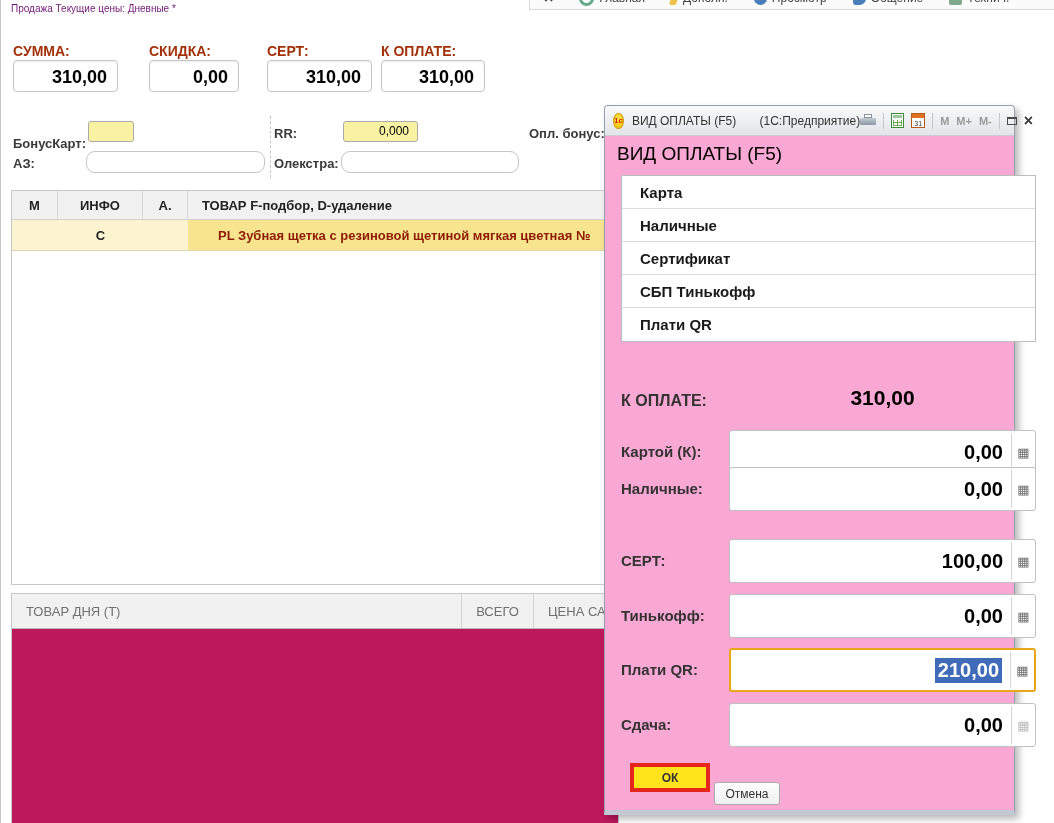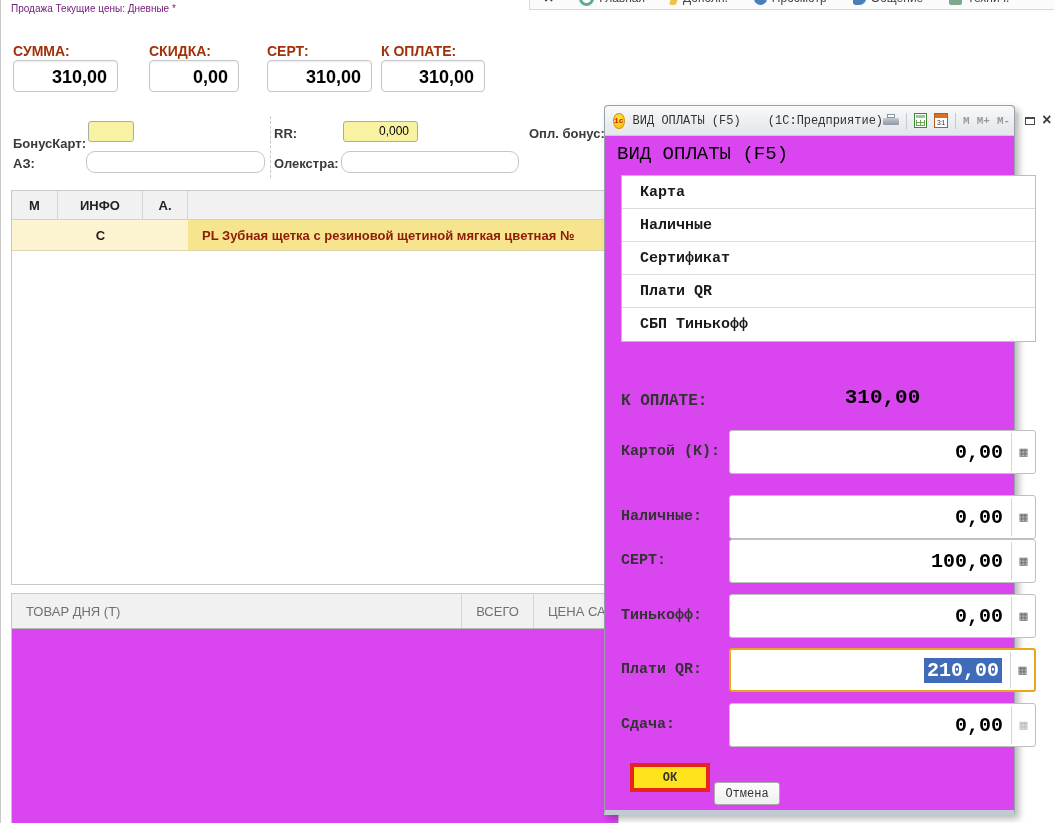--- a/index.html
+++ b/index.html
@@ -37,32 +37,32 @@
   
   .items-table{position:absolute;left:10px;top:190px;width:608px;height:395px;border:1px solid #c9c9c9;box-sizing:border-box;background:#fff;}
   .it-head{display:flex;height:28px;background:#f1f1f1;border-bottom:1px solid #d0d0d0;font-size:13px;font-weight:bold;color:#222;align-items:center;}
   .it-head .c{border-right:1px solid #d6d6d6;height:100%;display:flex;align-items:center;justify-content:center;box-sizing:border-box;}
   .cm{width:46px;} .cinfo{width:85px;} .ca{width:45px;}
   .ctov{flex:1;justify-content:flex-start !important;padding-left:14px;border-right:none !important;}
   .it-row{display:flex;height:30px;border-bottom:1px solid #ddd6b0;font-size:13px;align-items:stretch;}
   .it-row .c{display:flex;align-items:center;justify-content:center;box-sizing:border-box;}
   .it-row .cm,.it-row .cinfo,.it-row .ca{background:#fcf4d0;}
   .it-row .cinfo{font-weight:bold;color:#222;}
-  .it-row .ctov{background:#f7e48e;color:#8e1b04;font-weight:bold;justify-content:flex-start;padding-left:14px;white-space:nowrap;overflow:hidden;}
-
-  
-  .day-table{position:absolute;left:10px;top:593px;width:608px;height:230px;border:1px solid #c9c9c9;border-bottom:none;box-sizing:border-box;background:#d946ef;}
+  .it-row .ctov{background:#f7e48e;color:#8e1b04;font-weight:bold;justify-content:flex-start;padding-left:30px;white-space:nowrap;overflow:hidden;}
+
+  
+  .day-table{position:absolute;left:10px;top:593px;width:608px;height:230px;border:1px solid #c9c9c9;border-bottom:none;box-sizing:border-box;background:#be185d;}
   .dt-head{display:flex;height:34px;background:#f1f1f1;border-bottom:1px solid #b9b9b9;font-size:13px;color:#707070;align-items:center;}
   .dt-head .c{height:100%;display:flex;align-items:center;box-sizing:border-box;border-right:1px solid #d6d6d6;}
   .dt1{width:450px;padding-left:14px;}
   .dt2{width:72px;justify-content:center;}
   .dt3{flex:1;padding-left:14px;border-right:none !important;}
 
   
-  .dialog{position:absolute;left:603px;top:105px;width:411px;height:710px;background:#d946ef;border:1px solid #98a0ac;border-bottom:5px solid #c2c9d2;border-radius:4px 4px 0 0;box-sizing:border-box;box-shadow:4px 4px 7px rgba(0,0,0,0.28);font-family:Liberation Mono, monospace;}
+  .dialog{position:absolute;left:603px;top:105px;width:411px;height:710px;background:#f9a8d4;border:1px solid #98a0ac;border-bottom:5px solid #c2c9d2;border-radius:4px 4px 0 0;box-sizing:border-box;box-shadow:4px 4px 7px rgba(0,0,0,0.28);}
   .d-titlebar{height:30px;background:linear-gradient(#f8f9fa,#e2e5e9);border-bottom:1px solid #c8ccd2;border-radius:3px 3px 0 0;display:flex;align-items:center;padding:0 8px;box-sizing:border-box;}
   .logo1c{width:16px;height:16px;border-radius:50%;background:radial-gradient(circle at 35% 30%,#ffe14c,#f4c400);border:1px solid #cf9a00;color:#d61f00;font-size:8px;font-weight:bold;display:flex;align-items:center;justify-content:center;box-sizing:border-box;}
   .d-title{font-size:12px;color:#333;margin-left:8px;white-space:nowrap;}
   .d-title .app{margin-left:20px;}
   .d-ticons{margin-left:auto;display:flex;align-items:center;gap:7px;}
   .tsep{width:1px;height:16px;background:#c4c8cd;}
   .printer-icon{width:16px;height:13px;position:relative;}
   .printer-icon i{position:absolute;left:4px;top:0;width:8px;height:4px;background:#fff;border:1px solid #8a939c;box-sizing:border-box;}
   .printer-icon b{position:absolute;left:0;top:4px;width:16px;height:7px;background:linear-gradient(#c3ccd4,#8d98a3);border-radius:1px;}
   .calc-icon{width:13px;height:15px;border:1px solid #3a8a3a;background:#fff;box-sizing:border-box;position:relative;}
@@ -85,21 +85,21 @@
 
   .amt-row{position:absolute;left:0;width:100%;height:44px;}
   .amt-label{position:absolute;left:16px;top:0;height:44px;line-height:44px;font-size:15px;font-weight:bold;color:#333;}
   .amt-input{position:absolute;left:124px;top:0;width:307px;height:44px;border:1px solid #c0c0c0;border-radius:3px;background:#fff;box-sizing:border-box;display:flex;align-items:stretch;}
   .amt-input.focused{border:2px solid #e8a61b;}
   .amt-val{flex:1;display:flex;align-items:center;justify-content:flex-end;padding-right:8px;font-size:20px;font-weight:bold;color:#000;}
   .amt-val .seltext{background:#3f6bb8;color:#fff;padding:1px 3px;}
   .amt-div{width:1px;background:#d5d5d5;margin:2px 0;}
   .amt-calc{width:23px;display:flex;align-items:center;justify-content:center;font-size:13px;color:#6f6f6f;cursor:pointer;}
   .amt-calc.disabled{color:#bdbdbd;}
-  .r0{top:324px;} .r1{top:389px;} .r2{top:433px;} .r3{top:488px;} .r4{top:542px;} .r5{top:597px;}
+  .r0{top:324px;} .r1{top:361px;} .r2{top:433px;} .r3{top:488px;} .r4{top:542px;} .r5{top:597px;}
 
   .ok-btn{position:absolute;left:17px;top:657px;width:72px;height:21px;border:4px solid #e6251c;background:#ffe41c;font-size:12px;font-weight:bold;color:#333;display:flex;align-items:center;justify-content:center;cursor:pointer;box-sizing:content-box;margin-left:8px;}
   .cancel-btn{position:absolute;left:109px;top:676px;width:66px;height:23px;border:1px solid #ababab;border-radius:3px;background:linear-gradient(#fdfdfd,#efefef);font-size:12px;color:#333;display:flex;align-items:center;justify-content:center;box-sizing:border-box;cursor:pointer;}
 </style>
 </head>
 <body>
 
 <div class="canvas">
 
   <div class="toolbar-clip">
@@ -148,20 +148,21 @@
   <div class="f-label" style="left:12px;top:156px;">АЗ:</div>
   <div class="inp round" style="left:85px;top:151px;width:179px;height:22px;"></div>
   <div class="f-label" style="left:273px;top:156px;">Олекстра:</div>
   <div class="inp round" style="left:340px;top:151px;width:178px;height:22px;"></div>
 
   <div class="items-table">
     <div class="it-head">
       <div class="c cm">М</div>
       <div class="c cinfo">ИНФО</div>
       <div class="c ca">А.</div>
+      <div class="c ctov">ТОВАР  F-подбор, D-удаление</div>
     </div>
     <div class="it-row">
       <div class="c cm"></div>
       <div class="c cinfo">С</div>
       <div class="c ca"></div>
       <div class="c ctov">PL Зубная щетка с резиновой щетиной мягкая цветная №</div>
     </div>
   </div>
 
   <div class="day-table">
@@ -196,22 +197,22 @@
         <span class="x-icon">×</span>
       </span>
     </div>
 
     <div class="d-heading">ВИД ОПЛАТЫ (F5)</div>
 
     <div class="pay-list">
       <div class="pay-item">Карта</div>
       <div class="pay-item">Наличные</div>
       <div class="pay-item">Сертификат</div>
+      <div class="pay-item">СБП Тинькофф</div>
       <div class="pay-item">Плати QR</div>
-      <div class="pay-item">СБП Тинькофф</div>
     </div>
 
     <div class="d-total-label">К ОПЛАТЕ:</div>
     <div class="d-total-value">310,00</div>
 
     <div class="amt-row r0">
       <div class="amt-label">Картой (К):</div>
       <div class="amt-input">
         <div class="amt-val">
             <span>0,00</span>

